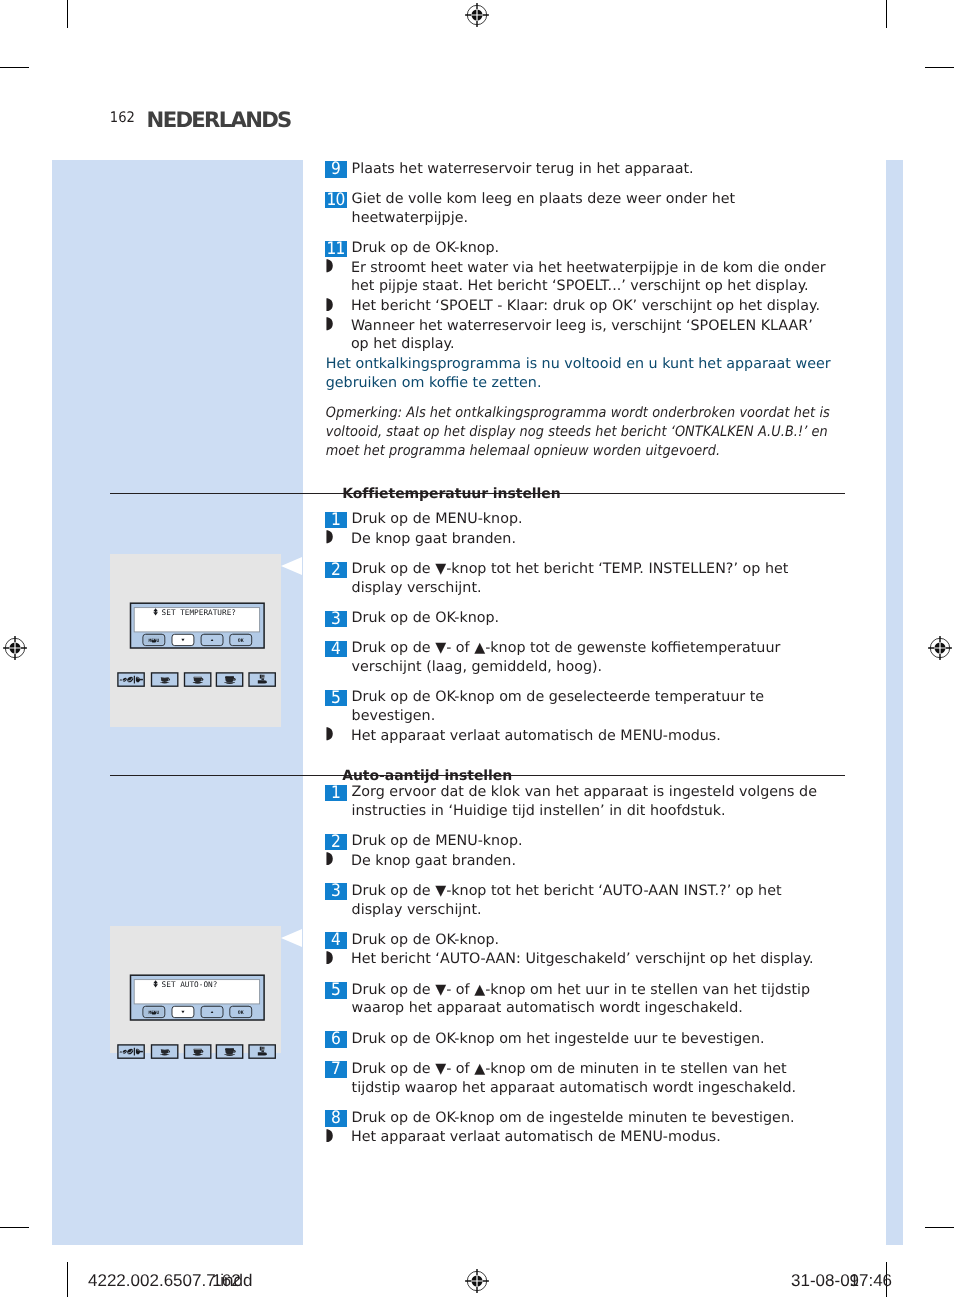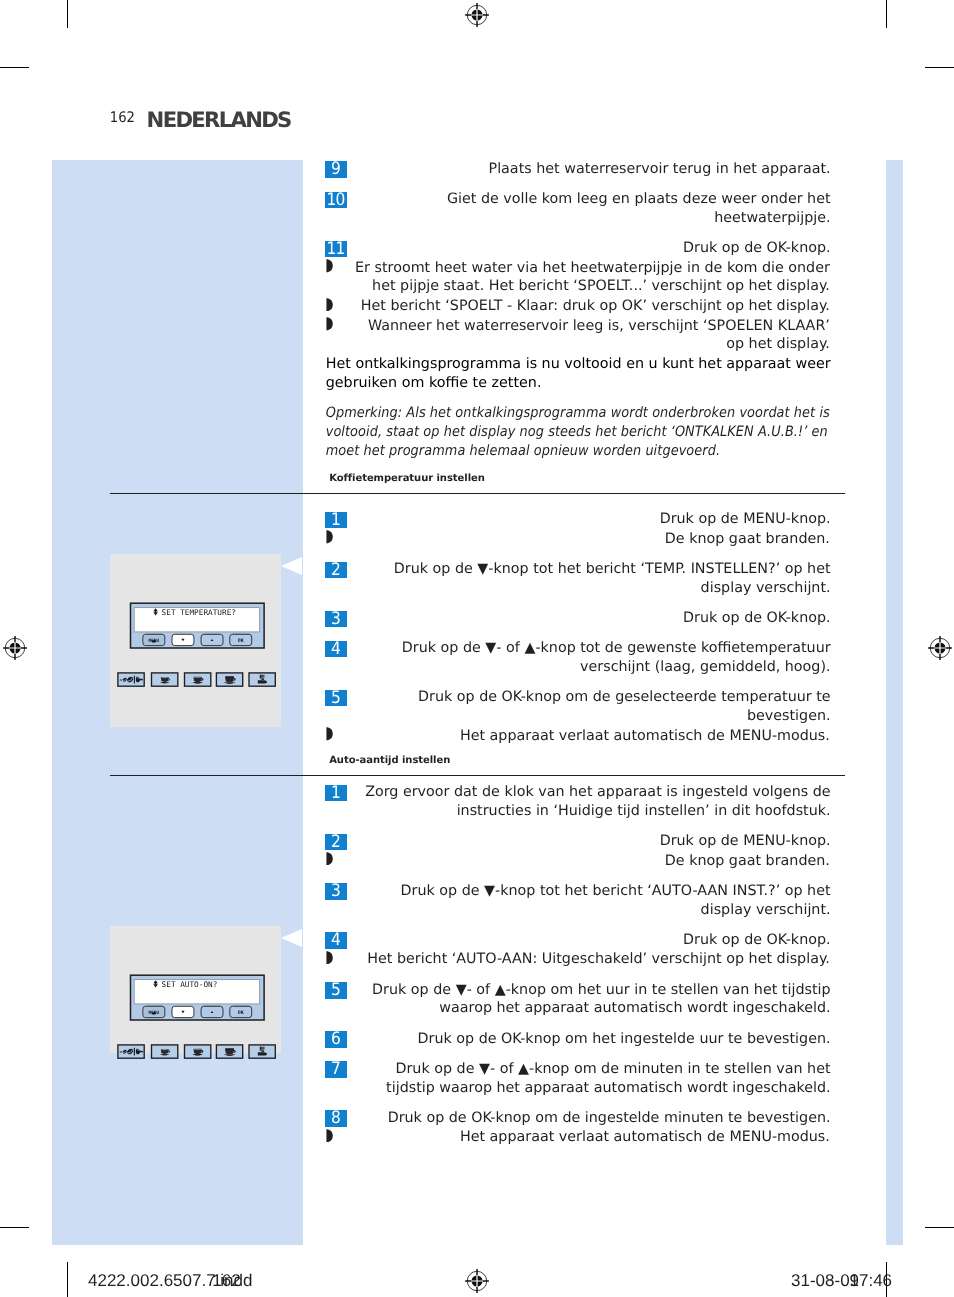--- a/index.html
+++ b/index.html
@@ -21,26 +21,26 @@
              color:#404040;letter-spacing:-1.7px;}
 
   .col{position:absolute;left:325.7px;width:520px;}
   .step{position:relative;margin-bottom:11.4px;}
   .step.tight{margin-bottom:0.75px;}
   .step .num{position:absolute;left:-0.6px;top:1.6px;width:21.8px;height:16.6px;background:#1180cf;
              color:#fff;font-size:17.2px;text-align:center;line-height:16.6px;font-weight:400;
              font-family:"DejaVu Sans Condensed","DejaVu Sans",sans-serif;letter-spacing:-0.9px;text-indent:-0.9px;
              overflow:hidden;}
   .step .bul{position:absolute;left:-0.2px;top:0.5px;line-height:0;}
-  .step .txt{margin-left:25.9px;width:479px;font-size:14.3px;line-height:18.82px;color:#231f20;text-align:right;}
+  .step .txt{margin-left:25.9px;width:479px;font-size:14.3px;line-height:18.82px;color:#231f20;}
   .step.bullet .txt{margin-left:25.2px;width:479px;}
-  .para{font-size:14.3px;line-height:18.82px;color:#000000;margin:0 0 11.4px 0;}
+  .para{font-size:14.3px;line-height:18.82px;color:#0c4a6e;margin:0 0 11.4px 0;}
   .note{font-size:14.3px;line-height:18.82px;color:#231f20;font-style:italic;margin:0;
         font-family:"DejaVu Sans Condensed","DejaVu Sans",sans-serif;letter-spacing:0.08px;}
-  h2.hd{font-size:10px;font-weight:bold;color:#231f20;margin:4px;padding:0;
+  h2.hd{font-size:14px;font-weight:bold;color:#231f20;margin:17px;padding:0;
         position:absolute;left:325.2px;letter-spacing:-0.06px;}
   .rule{border-top:1.4px solid #231f20;position:absolute;left:110px;width:735px;}
 
   .foot-txt{position:absolute;font-size:17px;color:#231f20;font-family:"Liberation Sans",sans-serif;}
 </style>
 </head>
 <body>
 
 <div class="page">
 

